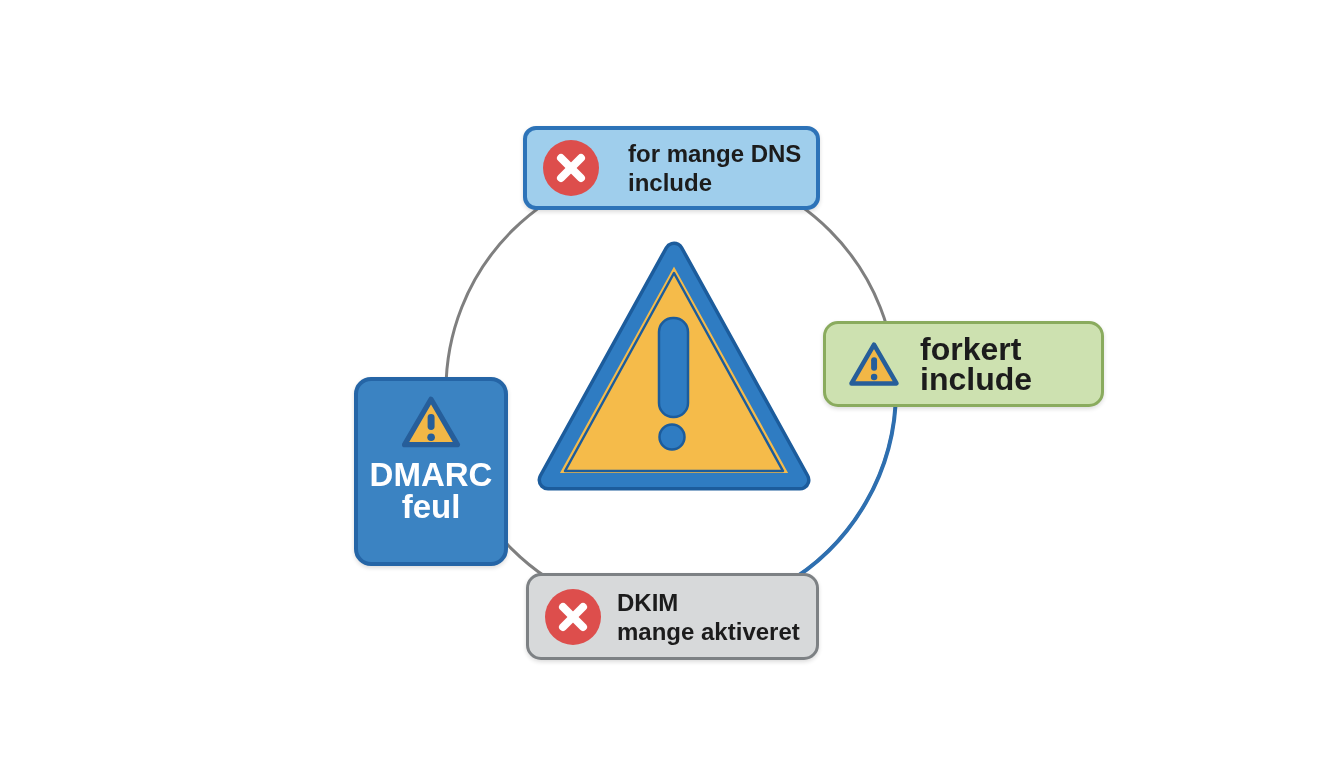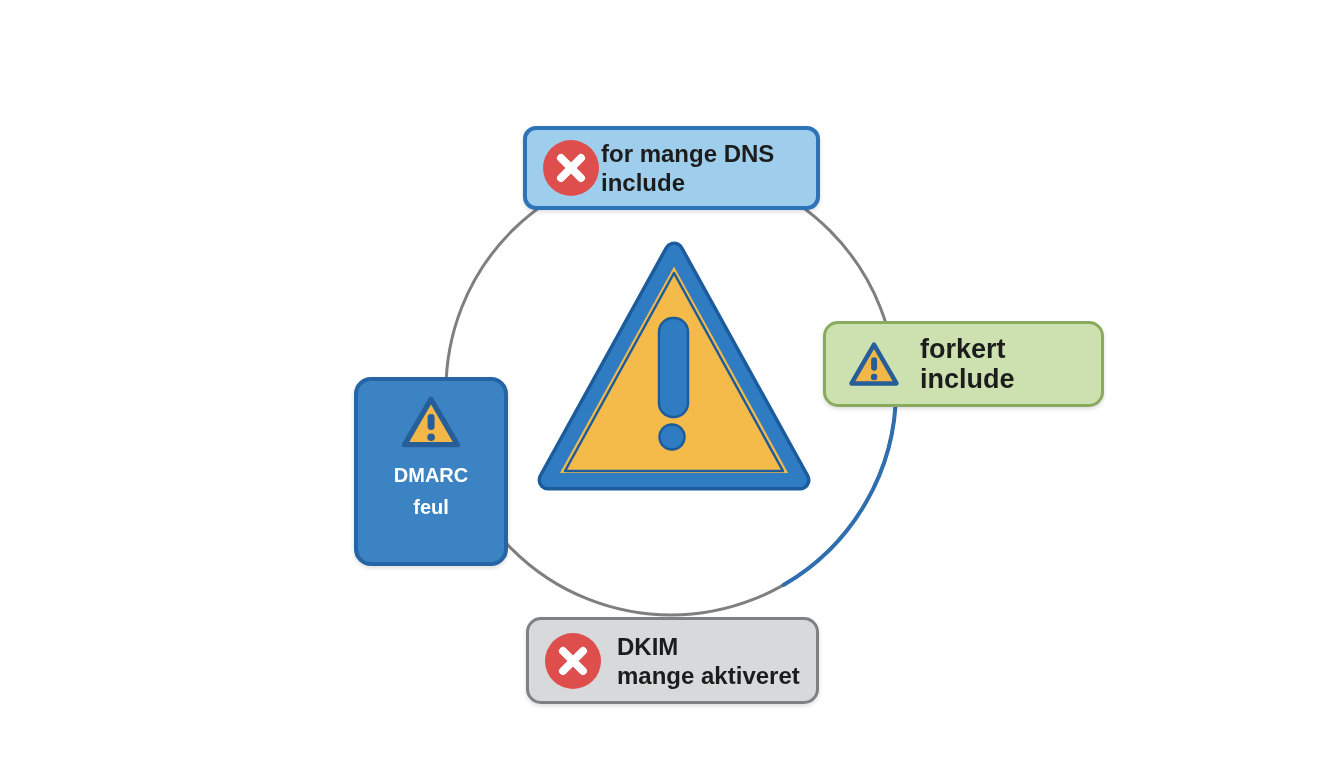--- a/index.html
+++ b/index.html
@@ -17,37 +17,37 @@
   .tri-outer{fill:none;stroke:var(--tri-dark);stroke-width:21;stroke-linejoin:round;}
   .tri-main{fill:var(--tri-fill);stroke:var(--tri-blue);stroke-width:14;stroke-linejoin:round;}
   .tri-inner{fill:none;stroke:var(--tri-dark);stroke-width:2.5;stroke-linejoin:round;}
   .excl{fill:var(--tri-blue);stroke:var(--tri-dark);stroke-width:2.5;}
 
   
   .node{position:absolute;display:flex;align-items:center;box-sizing:border-box;
         box-shadow:0 2px 4px rgba(0,0,0,.14);}
   .node-top{left:523px;top:126px;width:297px;height:84px;
     background:var(--node-top-fill);border:4px solid var(--node-top-border);
-    border-radius:13px;padding-left:16px;gap:2px;}
+    border-radius:13px;padding-left:16px;gap:29px;}
   .node-right{left:823px;top:321px;width:281px;height:86px;
     background:var(--node-right-fill);border:3px solid var(--node-right-border);
     border-radius:15px;padding-left:21px;gap:19px;}
   .node-left{left:354px;top:377px;width:154px;height:189px;
     background:var(--node-left-fill);border:4px solid var(--node-left-border);
     border-radius:17px;flex-direction:column;justify-content:flex-start;
     align-items:center;padding-top:13px;}
   .node-bottom{left:526px;top:573px;width:293px;height:87px;
     background:var(--node-bottom-fill);border:3.5px solid var(--node-bottom-border);
-    border-radius:15px;padding-left:16px;gap:16px;margin-top:44px;}
+    border-radius:15px;padding-left:16px;gap:16px;}
 
   .label{font-weight:bold;color:var(--text-dark);}
   .label span{display:block;}
   .node-top .label{font-size:24px;line-height:29px;}
-  .node-right .label{font-size:27px;line-height:30px;}
-  .node-left .label{font-size:20px;line-height:32px;color:var(--text-light);
+  .node-right .label{font-size:32px;line-height:30px;}
+  .node-left .label{font-size:33px;line-height:32px;color:var(--text-light);
     text-align:center;margin-top:8px;}
   .node-bottom .label{font-size:24px;line-height:29px;}
 
   
   .err-icon{width:56px;height:56px;border-radius:50%;background:var(--error-red);
     flex:0 0 auto;display:flex;align-items:center;justify-content:center;}
   .err-icon svg line{stroke:#ffffff;stroke-width:8;stroke-linecap:round;}
 
   
   .warn-icon{flex:0 0 auto;display:block;}

